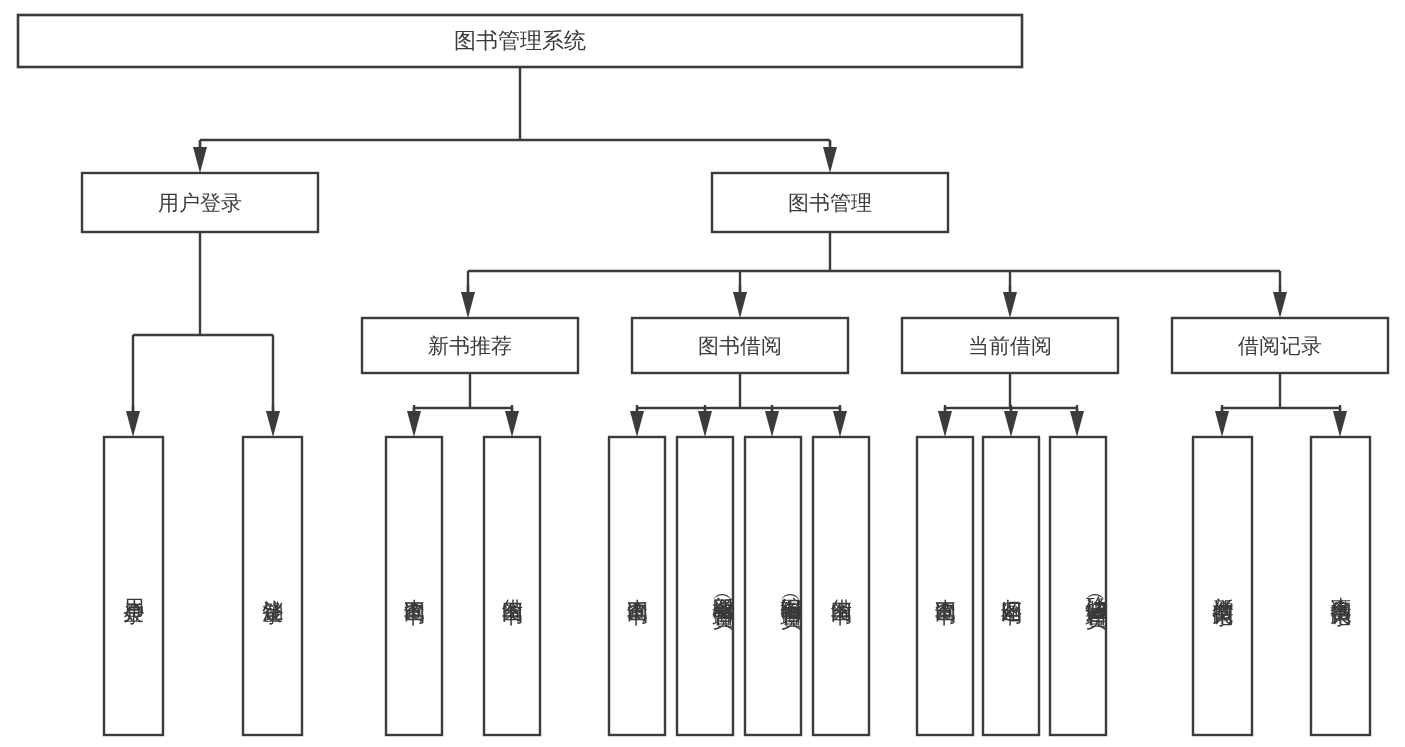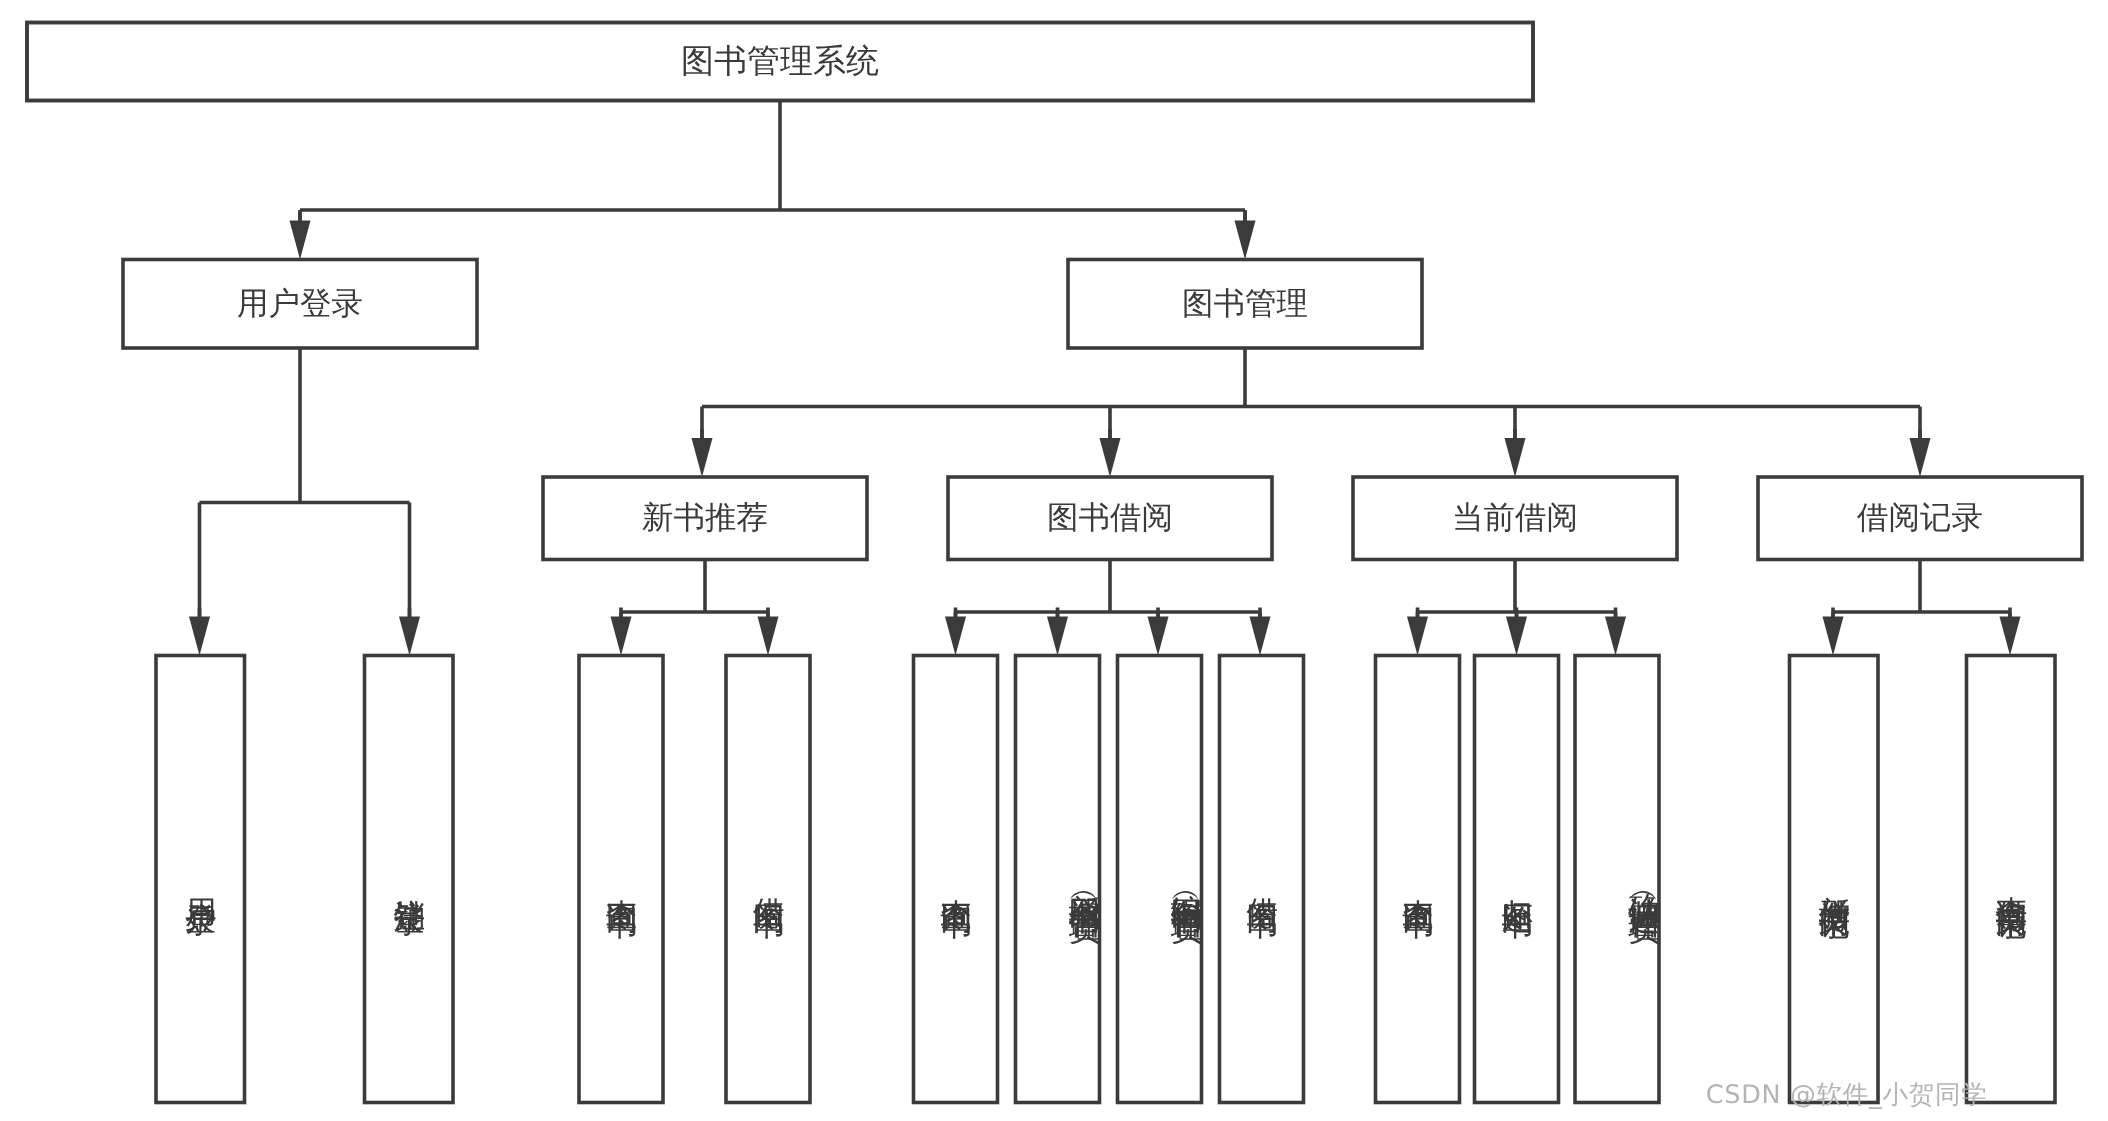--- a/index.html
+++ b/index.html
@@ -246,14 +246,13 @@
         <g>
           <rect x="1193" y="437" width="59" height="298" class="node-box"></rect>
           <foreignObject x="1193" y="437" width="59" height="298" class="leaf-label-fo"><div xmlns="http://www.w3.org/1999/xhtml" class="leaf-label">新增借阅记录</div></foreignObject>
         </g>
         <g>
           <rect x="1311" y="437" width="59" height="298" class="node-box"></rect>
           <foreignObject x="1311" y="437" width="59" height="298" class="leaf-label-fo"><div xmlns="http://www.w3.org/1999/xhtml" class="leaf-label">查询借阅记录</div></foreignObject>
         </g>
       </g>
   </svg>
-  <div class="watermark">CSDN @软件_小贺同学</div>
 </div>
 
 </body></html>

